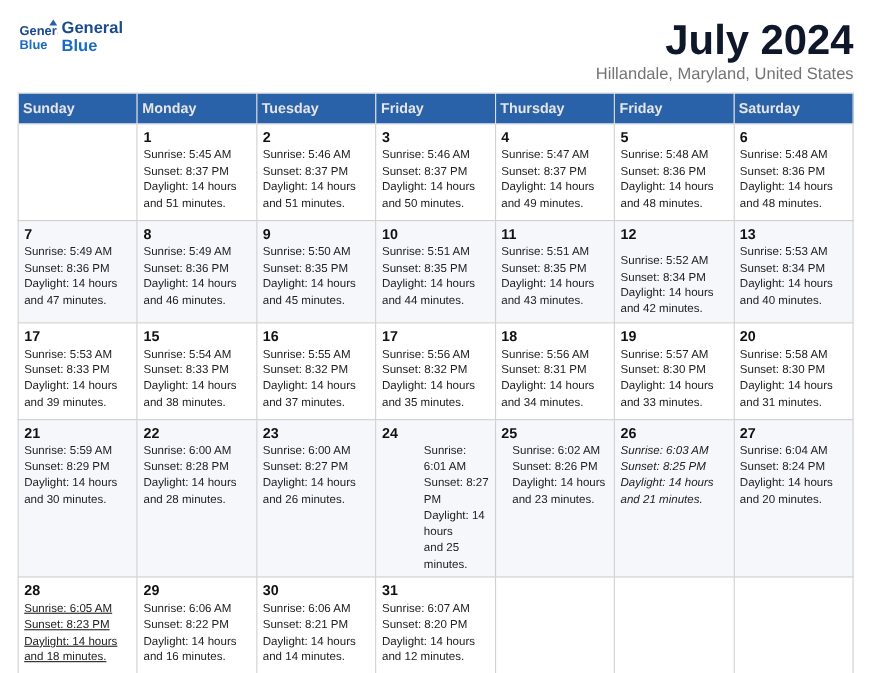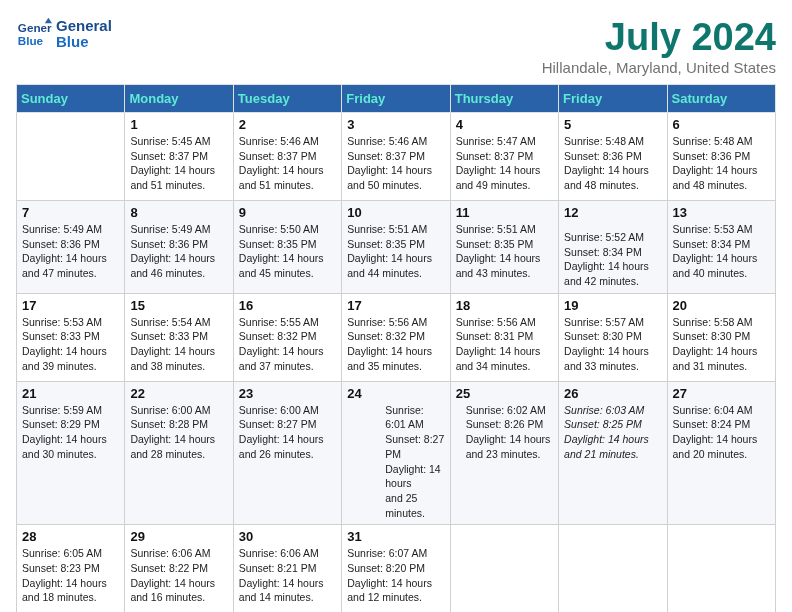--- a/index.html
+++ b/index.html
@@ -24,34 +24,34 @@
     .logo-icon {
       width: 36px;
       height: 36px;
     }
     .title-section {
       text-align: right;
     }
     .month-year {
       font-size: 38px;
       font-weight: bold;
-      color: #0f766e;
+      color: #0f172a;
     }
     .location {
       font-size: 15px;
       color: #737373;
     }
     .calendar {
       width: 100%;
       border-collapse: collapse;
       font-size: 11px;
     }
     .calendar th {
       background: #2962a8;
-      color: #5eead4;
+      color: #e5e5e5;
       padding: 6px 4px;
       text-align: left;
       font-size: 13px;
       font-weight: bold;
       border: 1px solid #e0e0e0;
     }
     .calendar td {
       border: 1px solid #d0d0d0;
       vertical-align: top;
       padding: 4px 5px;
@@ -302,21 +302,21 @@
           <span class="day-number">27</span>
           <div class="day-info" style="white-space: pre-line;">Sunrise: 6:04 AM
 Sunset: 8:24 PM
 Daylight: 14 hours
 and 20 minutes.</div>
         </td>
       </tr>
       <tr class="odd-row">
         <td>
           <span class="day-number">28</span>
-          <div class="day-info" style="white-space: pre-line;">Sunrise: 6:05 AM
+          <div class="day-info" style="white-space: pre-line; text-decoration: underline;">Sunrise: 6:05 AM
 Sunset: 8:23 PM
 Daylight: 14 hours
 and 18 minutes.</div>
         </td>
         <td>
           <span class="day-number">29</span>
           <div class="day-info" style="white-space: pre-line;">Sunrise: 6:06 AM
 Sunset: 8:22 PM
 Daylight: 14 hours
 and 16 minutes.</div>

